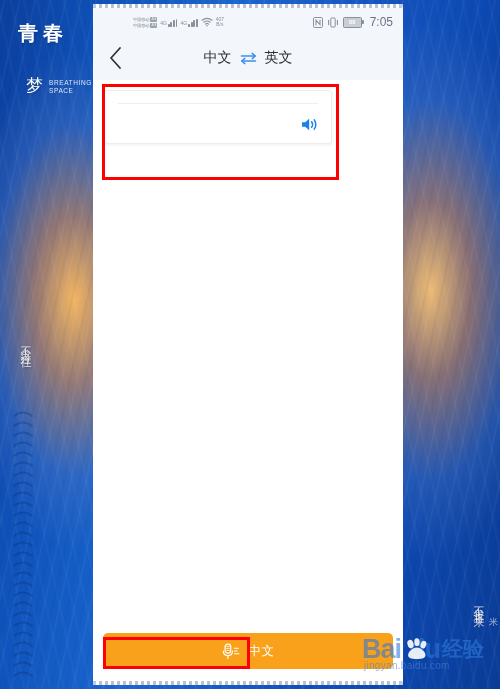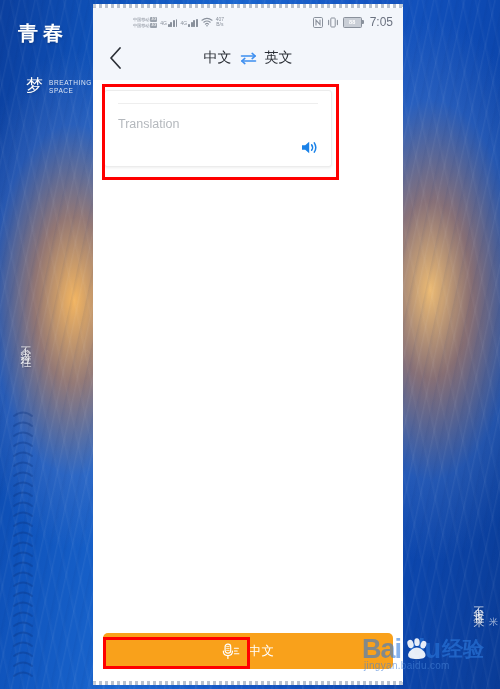--- a/index.html
+++ b/index.html
@@ -602,21 +602,20 @@
           </svg>
         </span>
         <span class="lang">英文</span>
       </div>
     </div>
 
     <div class="content">
 
       <div class="card">
         <div class="card-divider"></div>
-        <div class="card-target">Translation</div>
         <div class="card-actions">
           <span class="speaker-btn">
             <svg width="17" height="15" viewBox="0 0 17 15" xmlns="http://www.w3.org/2000/svg">
               <path d="M1 5.2 L4.2 5.2 L8.2 1.8 L8.2 13.2 L4.2 9.8 L1 9.8 Z" fill="#1a82e8"></path>
               <g fill="none" stroke="#1a82e8" stroke-width="1.5" stroke-linecap="round">
                 <path d="M10.6 4.8 Q12.6 7.5 10.6 10.2"></path>
                 <path d="M13.3 2.8 Q16.3 7.5 13.3 12.2"></path>
               </g>
             </svg>
           </span>

